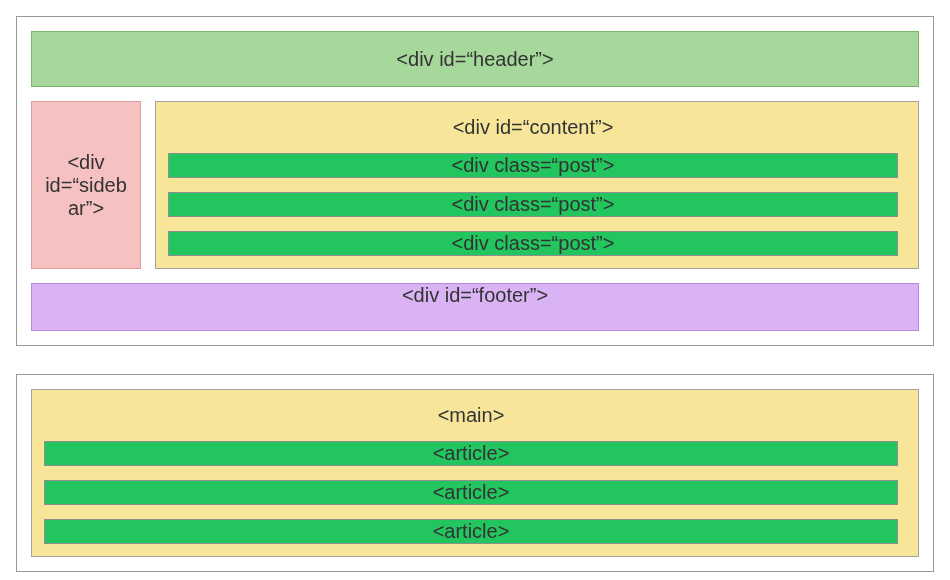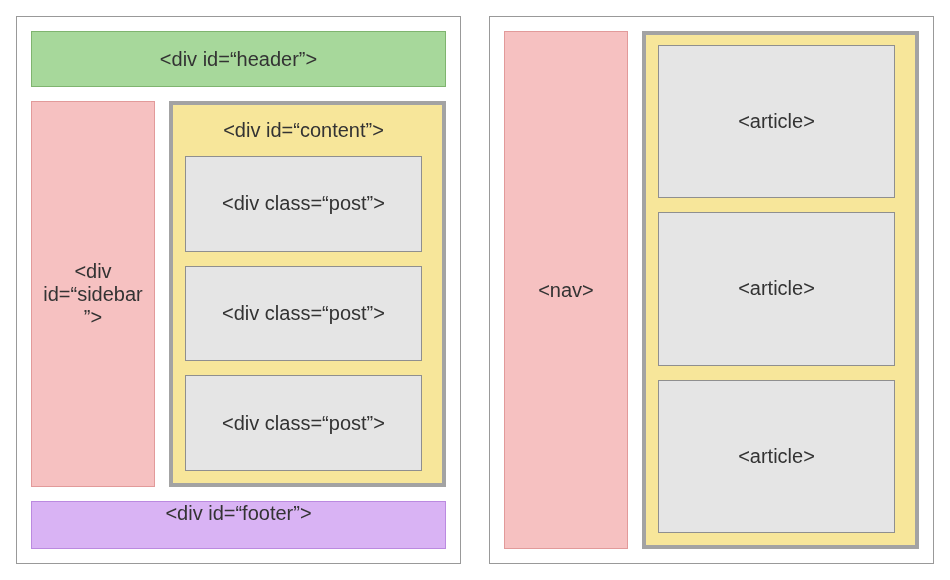--- a/index.html
+++ b/index.html
@@ -12,20 +12,21 @@
     font-size: 20px;
     color: #333;
   }
   .stage {
     display: flex;
     gap: 28px;
     padding: 16px 16px;
     box-sizing: border-box;
     width: 950px;
     height: 580px;
+    flex-direction: column;
   }
   .layout-frame {
     flex: 1 1 0;
     border: 1px solid #999;
     background: #fff;
     padding: 14px;
     box-sizing: border-box;
     display: flex;
     flex-direction: column;
     gap: 14px;
@@ -45,54 +46,54 @@
     display: flex;
     align-items: flex-start;
     justify-content: center;
   }
   .row-middle {
     flex: 1 1 auto;
     display: flex;
     gap: 14px;
   }
   .sidebar {
-    width: 124px;
+    width: 110px;
     background: #f6c1c1;
     border: 1px solid #e29a9a;
     display: flex;
     align-items: center;
     justify-content: center;
     text-align: center;
     padding: 8px;
     box-sizing: border-box;
     word-break: break-word;
   }
   .content {
     flex: 1 1 auto;
     background: #f7e69a;
-    border: 4px solid #a3a3a3;
+    border: 1px solid #a3a3a3;
     display: flex;
     flex-direction: column;
     padding: 10px 20px 12px 12px;
     box-sizing: border-box;
     gap: 12px;
   }
   .content-label {
     text-align: center;
     padding: 4px 0 2px 0;
   }
   .posts {
     flex: 1 1 auto;
     display: flex;
     flex-direction: column;
     gap: 14px;
   }
   .post {
     flex: 1 1 0;
-    background: #e5e5e5;
+    background: #22c55e;
     border: 1px solid #8f8f8f;
     display: flex;
     align-items: center;
     justify-content: center;
   }
   .label {
     white-space: pre;
   }
   .label-wrap {
     white-space: normal;
@@ -128,24 +129,24 @@
         </div>
       </div>
     </div>
     <div class="row-footer">
       <span class="label">&lt;div id=“footer”&gt;</span>
     </div>
   </div>
 
   <div class="layout-frame">
     <div class="row-middle">
-      <div class="sidebar">
-        <span class="label-wrap">&lt;nav&gt;</span>
-      </div>
       <div class="content">
+        <div class="content-label">
+          <span class="label">&lt;main&gt;</span>
+        </div>
         <div class="posts">
           <div class="post">
             <span class="label">&lt;article&gt;</span>
           </div>
           <div class="post">
             <span class="label">&lt;article&gt;</span>
           </div>
           <div class="post">
             <span class="label">&lt;article&gt;</span>
           </div>

